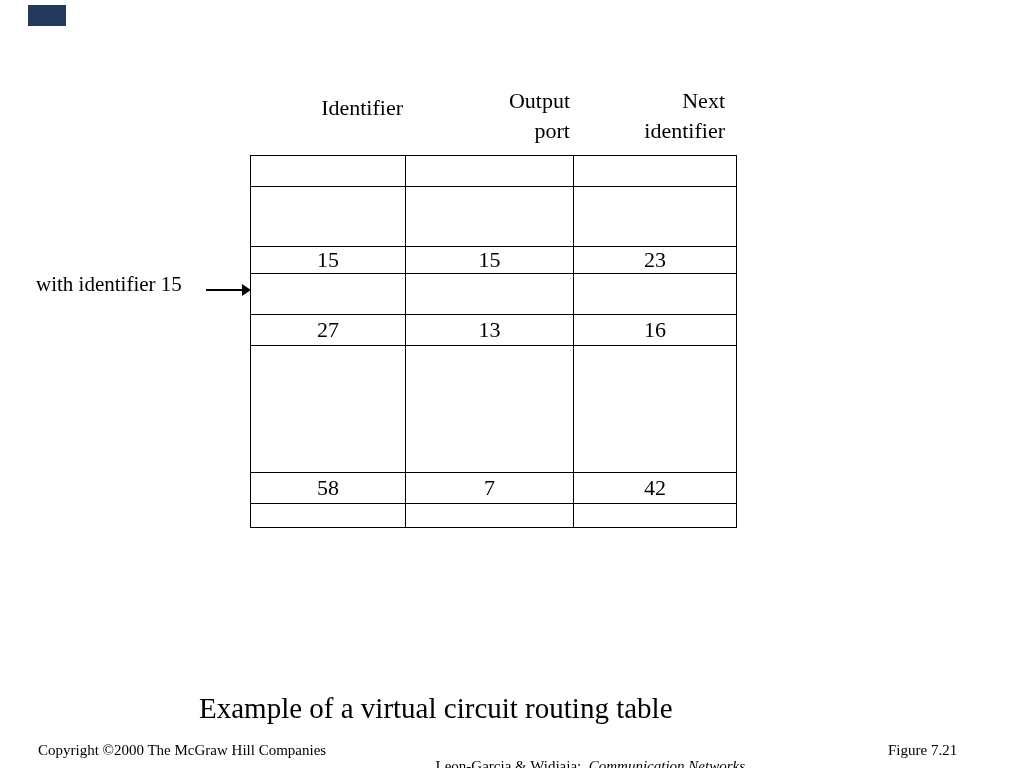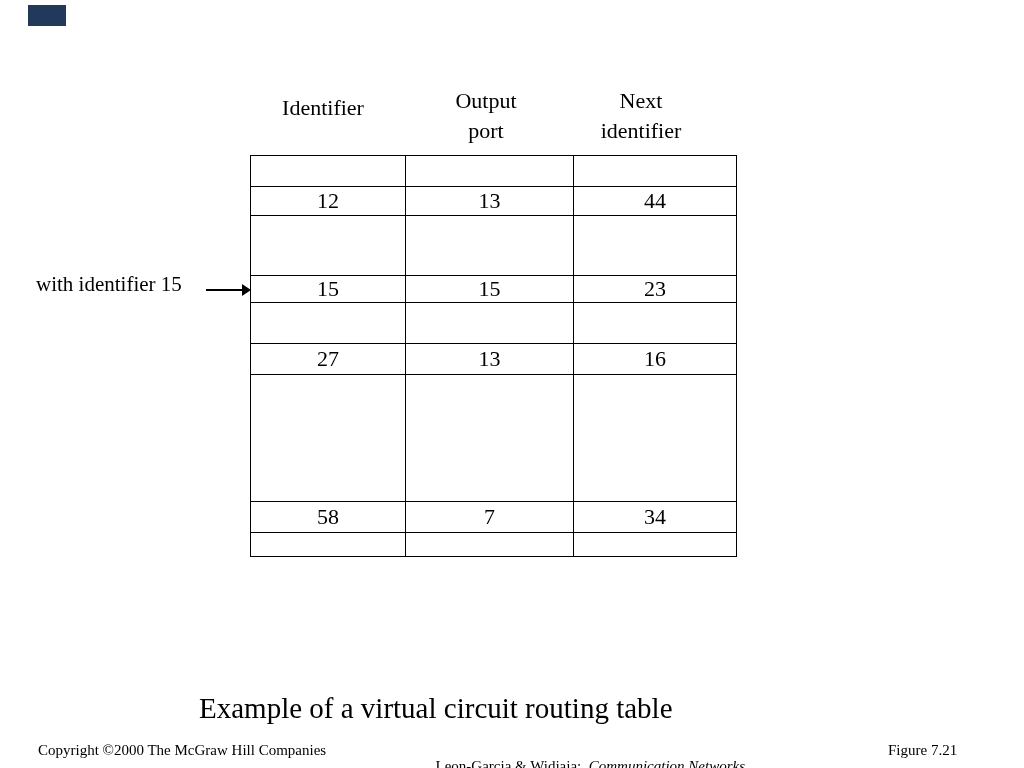--- a/index.html
+++ b/index.html
@@ -14,21 +14,21 @@
   .abs { position: absolute; }
 
   
   .corner-box {
     left: 28px; top: 5px; width: 38px; height: 21px;
     background: #23395B;
   }
 
   
   .col-hdr {
-    font-size: 22px; line-height: 30px; text-align: center;
+    font-size: 22px; line-height: 30px; text-align: right;
     white-space: nowrap;
   }
   .hdr-identifier { left: 243px; top: 93px;  width: 160px; }
   .hdr-output     { left: 402px; top: 86px;  width: 168px; }
   .hdr-next       { left: 557px; top: 86px;  width: 168px; }
 
   
   table.rt {
     position: absolute; left: 250px; top: 155px;
     border-collapse: collapse; table-layout: fixed;
@@ -100,25 +100,20 @@
     <col style="width:155px">
       <col style="width:168px">
       <col style="width:163px">
   </colgroup>
   <tbody>
     <tr class="r0">
       <td></td>
       <td></td>
       <td></td>
     </tr>
-    <tr class="r1">
-      <td>12</td>
-      <td>13</td>
-      <td>44</td>
-    </tr>
     <tr class="r2">
       <td></td>
       <td></td>
       <td></td>
     </tr>
     <tr class="r3">
       <td>15</td>
       <td>15</td>
       <td>23</td>
     </tr>
@@ -133,21 +128,21 @@
       <td>16</td>
     </tr>
     <tr class="r6">
       <td></td>
       <td></td>
       <td></td>
     </tr>
     <tr class="r7">
       <td>58</td>
       <td>7</td>
-      <td>34</td>
+      <td>42</td>
     </tr>
     <tr class="r8">
       <td></td>
       <td></td>
       <td></td>
     </tr>
   </tbody>
 </table>
 
 <div class="abs annotation">

